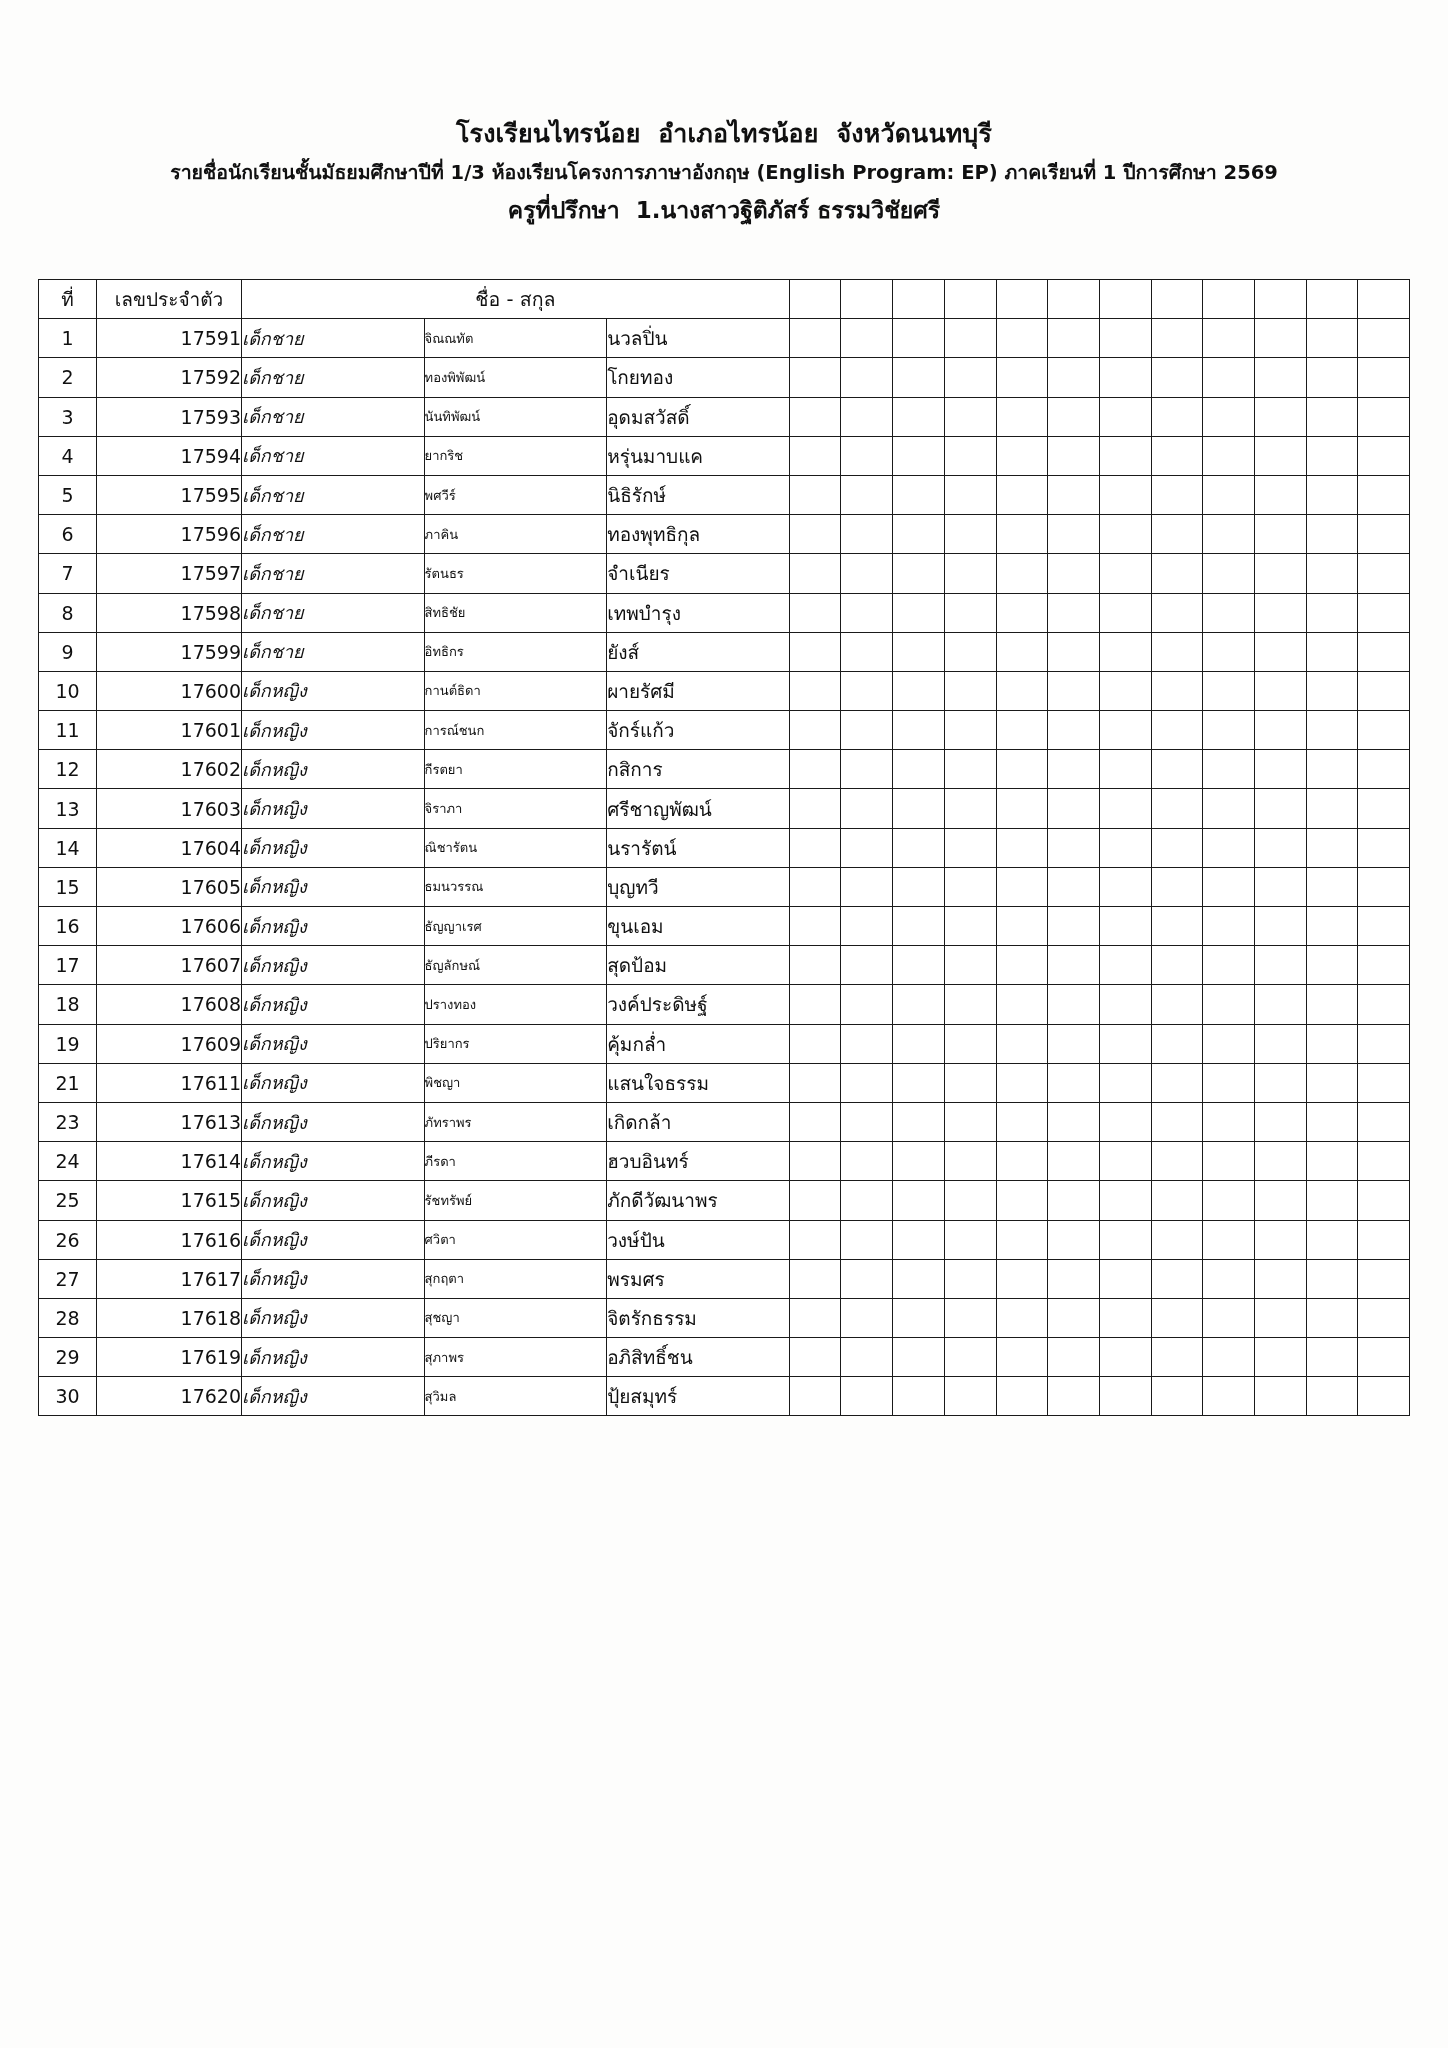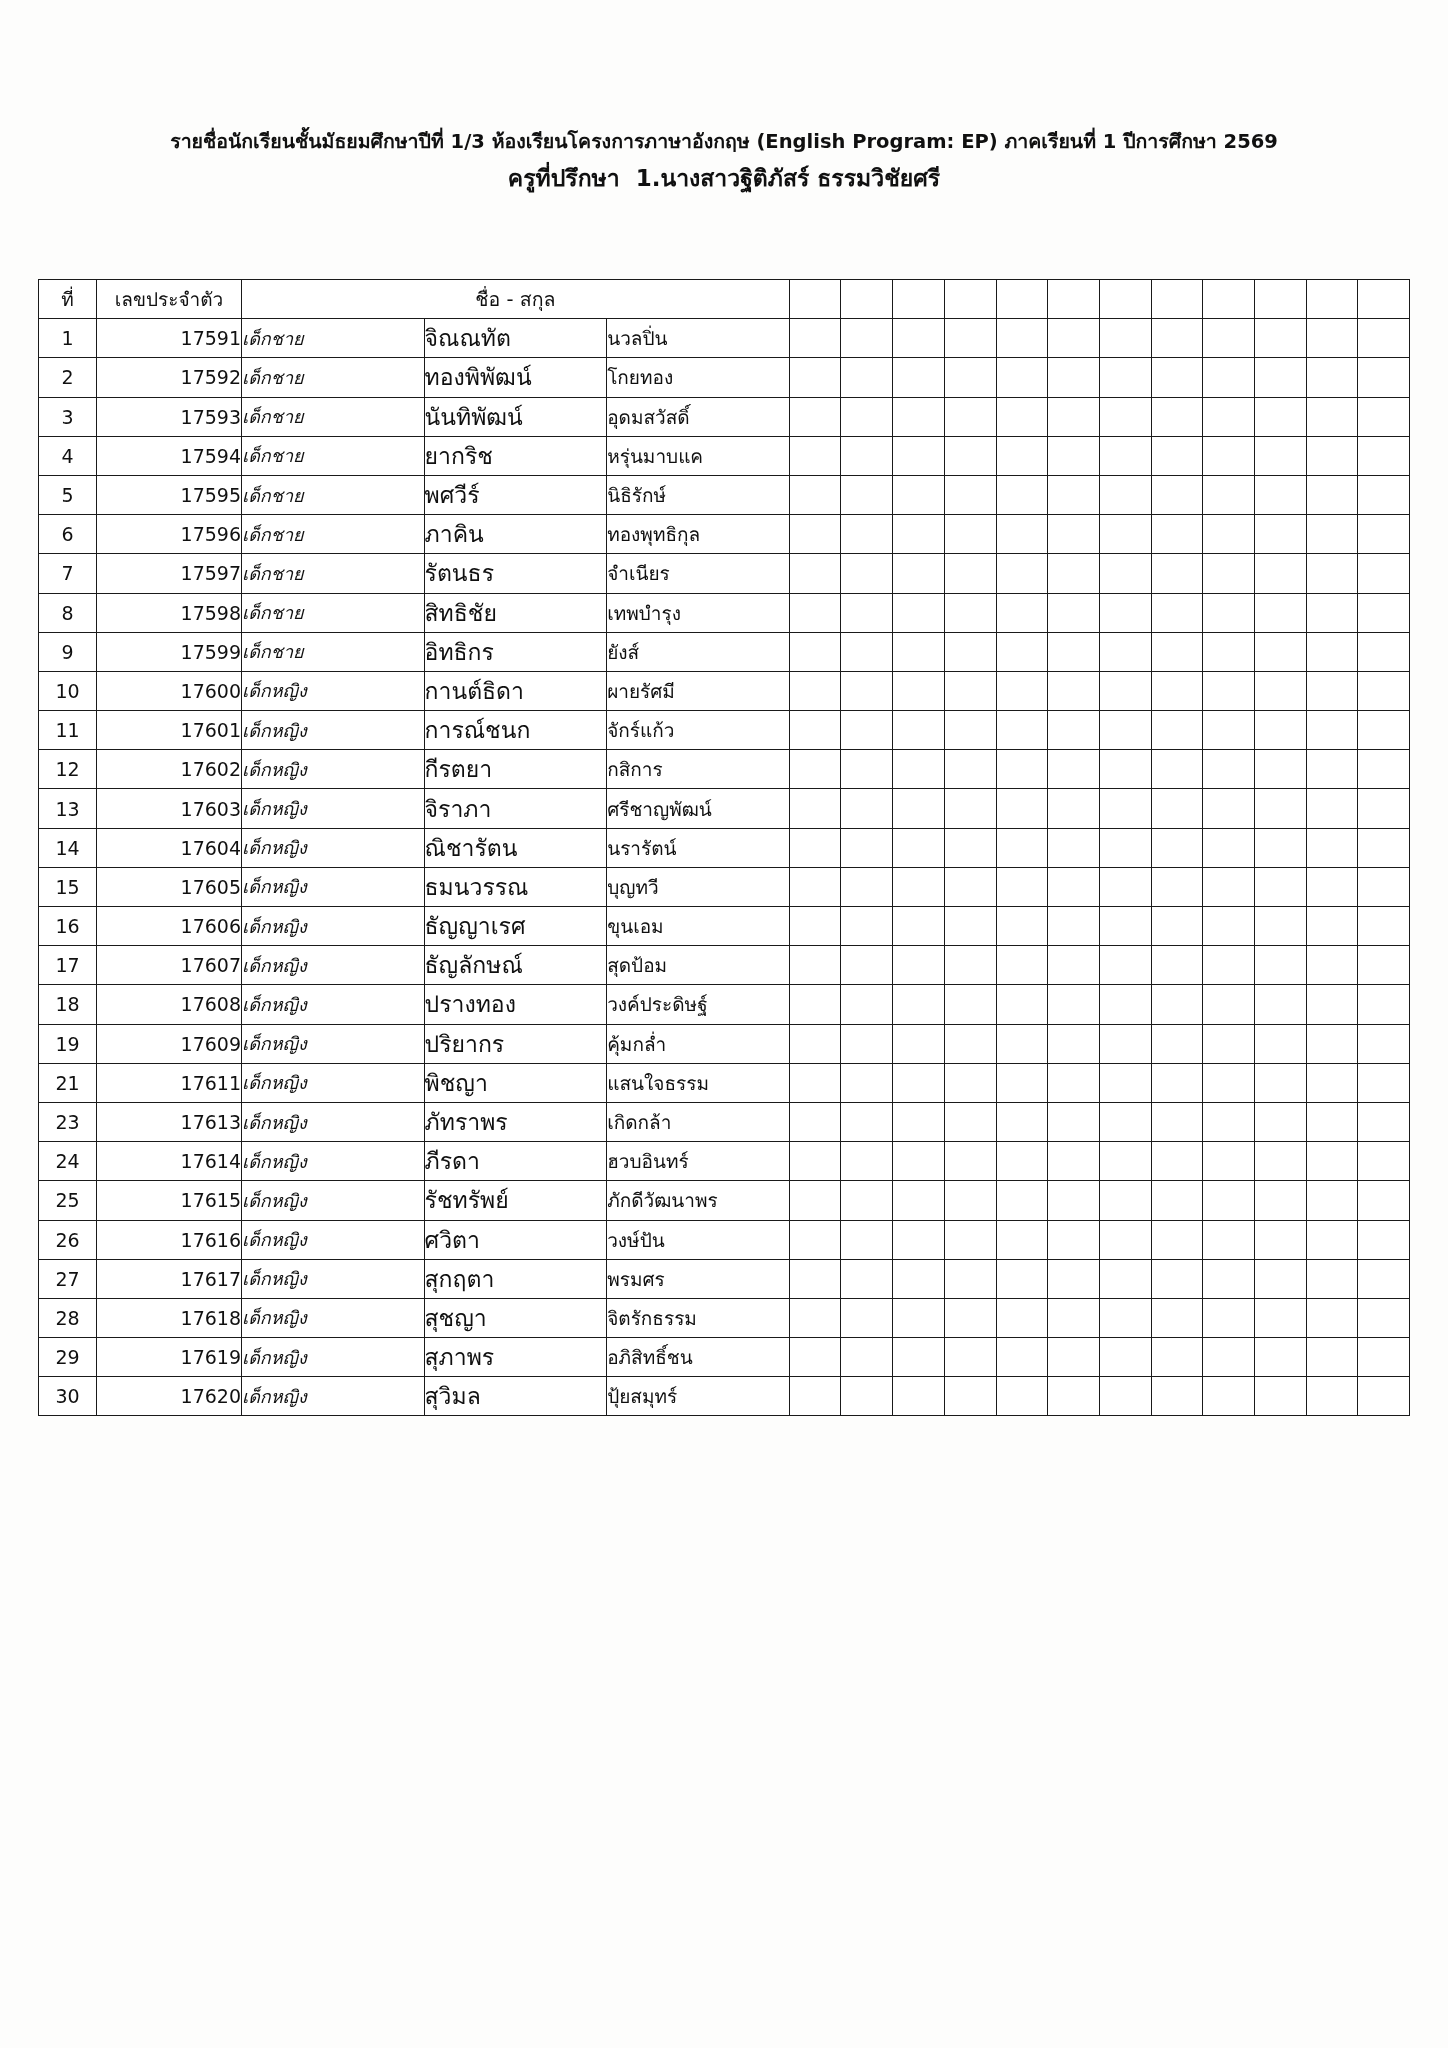--- a/index.html
+++ b/index.html
@@ -65,21 +65,21 @@
     border: 1.6px solid #1a1a1a;
     padding: 0;
     height: 38.2px;
     font-weight: 400;
     vertical-align: middle;
     background: #fff;
   }
   .c-no      { width: 57px;  text-align: center; font-size: 19px; }
   .c-id      { width: 144px; text-align: right; font-size: 19px; }
   .c-title   { width: 83px;  text-align: left;   font-size: 18px; padding-left: 5px; font-style: italic; }
-  .c-first   { width: 160px; text-align: left;   font-size: 23px; padding-left: 7px; }
+  .c-first   { width: 160px; text-align: left;   font-size: 13px; padding-left: 7px; }
   .c-last    { width: 160px; text-align: left;   font-size: 19px; padding-left: 7px; }
   .c-blank   { width: 50.7px; }
 
   
   thead th {
     height: 41px;
     font-size: 19.5px;
     font-weight: 400;
   }
   th.h-no    { text-align: center; }
@@ -89,20 +89,21 @@
   .name-group-cell { text-align: center; font-size: 19.5px; }
 
   .blank-cell { background: #ffffff; }
 </style>
 </head>
 <body>
 
 <div class="page">
 
   <div class="header">
+    <div class="doc-title">โรงเรียนไทรน้อย  อำเภอไทรน้อย  จังหวัดนนทบุรี</div>
     <div class="doc-subtitle">รายชื่อนักเรียนชั้นมัธยมศึกษาปีที่ 1/3 ห้องเรียนโครงการภาษาอังกฤษ (English Program: EP) ภาคเรียนที่ 1 ปีการศึกษา 2569</div>
     <div class="doc-advisor">ครูที่ปรึกษา  1.นางสาวฐิติภัสร์ ธรรมวิชัยศรี</div>
   </div>
 
   <div class="table-wrap">
     <table class="roster">
       <thead>
         <tr>
           <th class="c-no h-no">ที่</th>
           <th class="c-id h-id">เลขประจำตัว</th>

